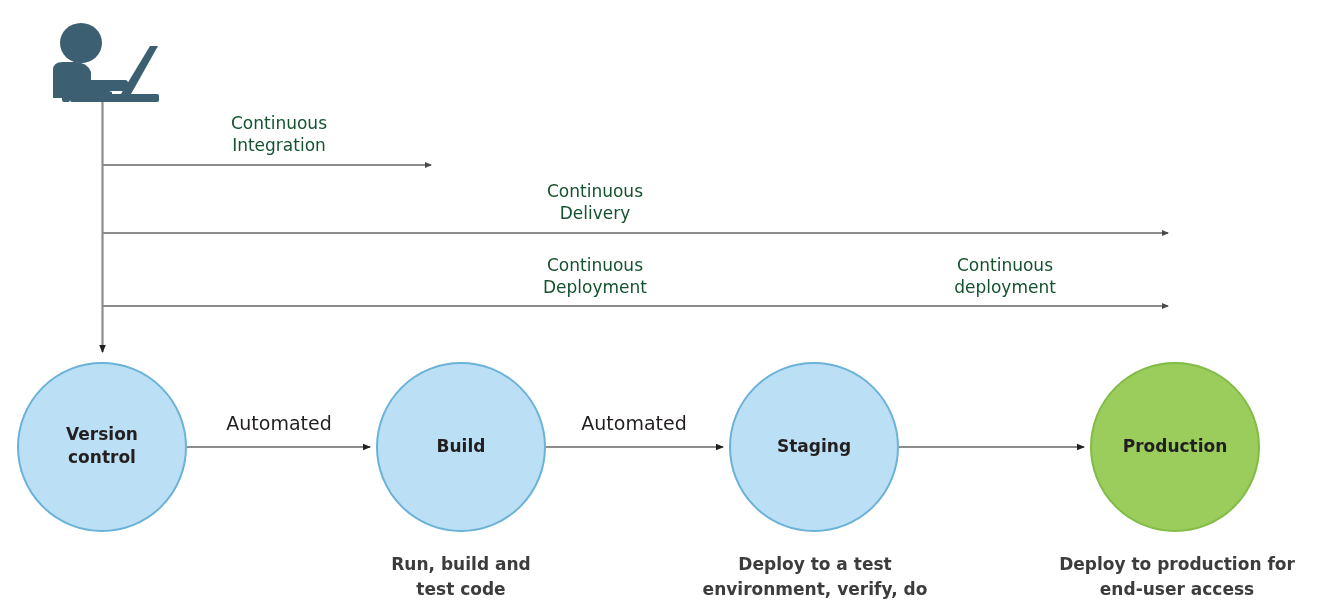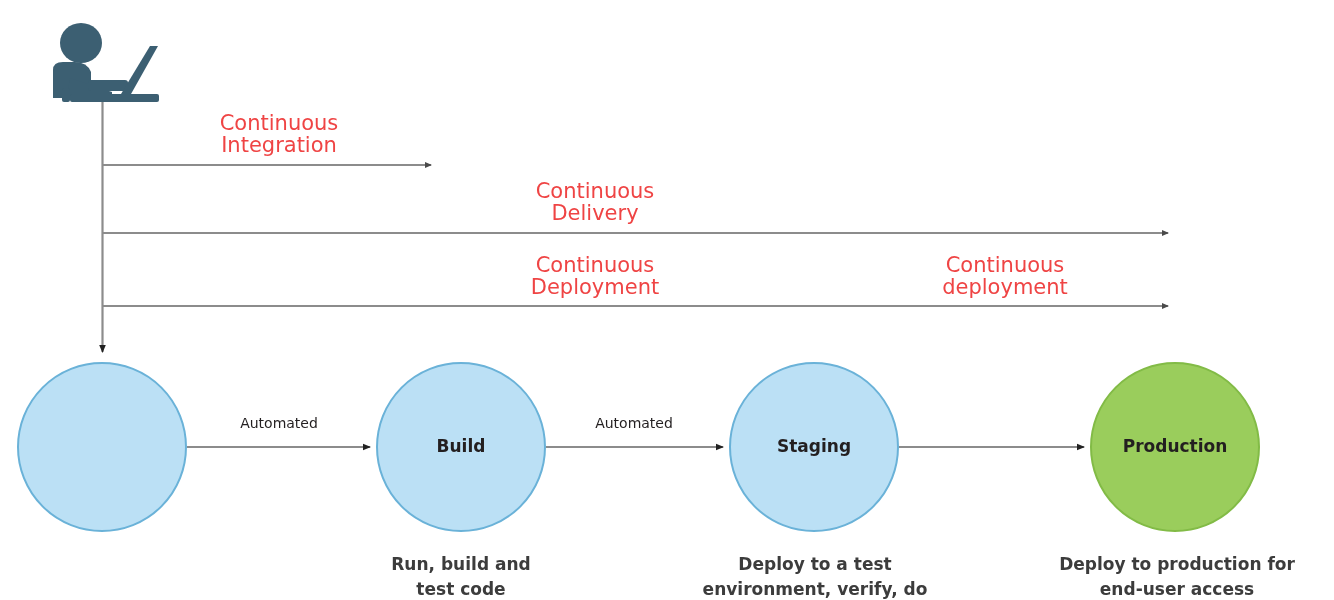--- a/index.html
+++ b/index.html
@@ -21,34 +21,34 @@
   #diagram-svg {
     position: absolute;
     top: 0;
     left: 0;
     width: 1334px;
     height: 600px;
   }
   .flow-label {
     position: absolute;
     text-align: center;
-    color: #ef4444;
+    color: #14532d;
     font-family: "DejaVu Sans", sans-serif;
-    font-size: 21px;
+    font-size: 17px;
     line-height: 22px;
     font-weight: 400;
     white-space: pre-line;
     letter-spacing: 0px;
   }
   .edge-label {
     position: absolute;
     text-align: center;
     color: #231f20;
     font-family: "DejaVu Sans", sans-serif;
-    font-size: 14px;
+    font-size: 19px;
     line-height: 21px;
     font-weight: 400;
   }
   .node-label {
     position: absolute;
     text-align: center;
     color: #231f20;
     font-family: "DejaVu Sans", sans-serif;
     font-size: 17px;
     line-height: 23px;
@@ -126,20 +126,22 @@
   <div class="flow-label" style="left:474px; top:254px; width:242px;">Continuous
 Deployment</div>
 
   <div class="flow-label" style="left:884px; top:254px; width:242px;">Continuous
 deployment</div>
 
   <div class="edge-label" style="left:170px; top:413px; width:218px;">Automated</div>
 
   <div class="edge-label" style="left:528px; top:413px; width:212px;">Automated</div>
 
+  <div class="node-label" style="left:22px; top:423px; width:160px;">Version
+control</div>
 
   <div class="node-label" style="left:381px; top:435px; width:160px;">Build</div>
 
   <div class="node-label" style="left:1095px; top:435px; width:160px;">Production</div>
 
   <div class="node-label" style="left:734px; top:435px; width:160px;">Staging</div>
 
   <div class="node-caption" style="left:351px; top:533px; width:220px;">Run, build and
 test code</div>
 

